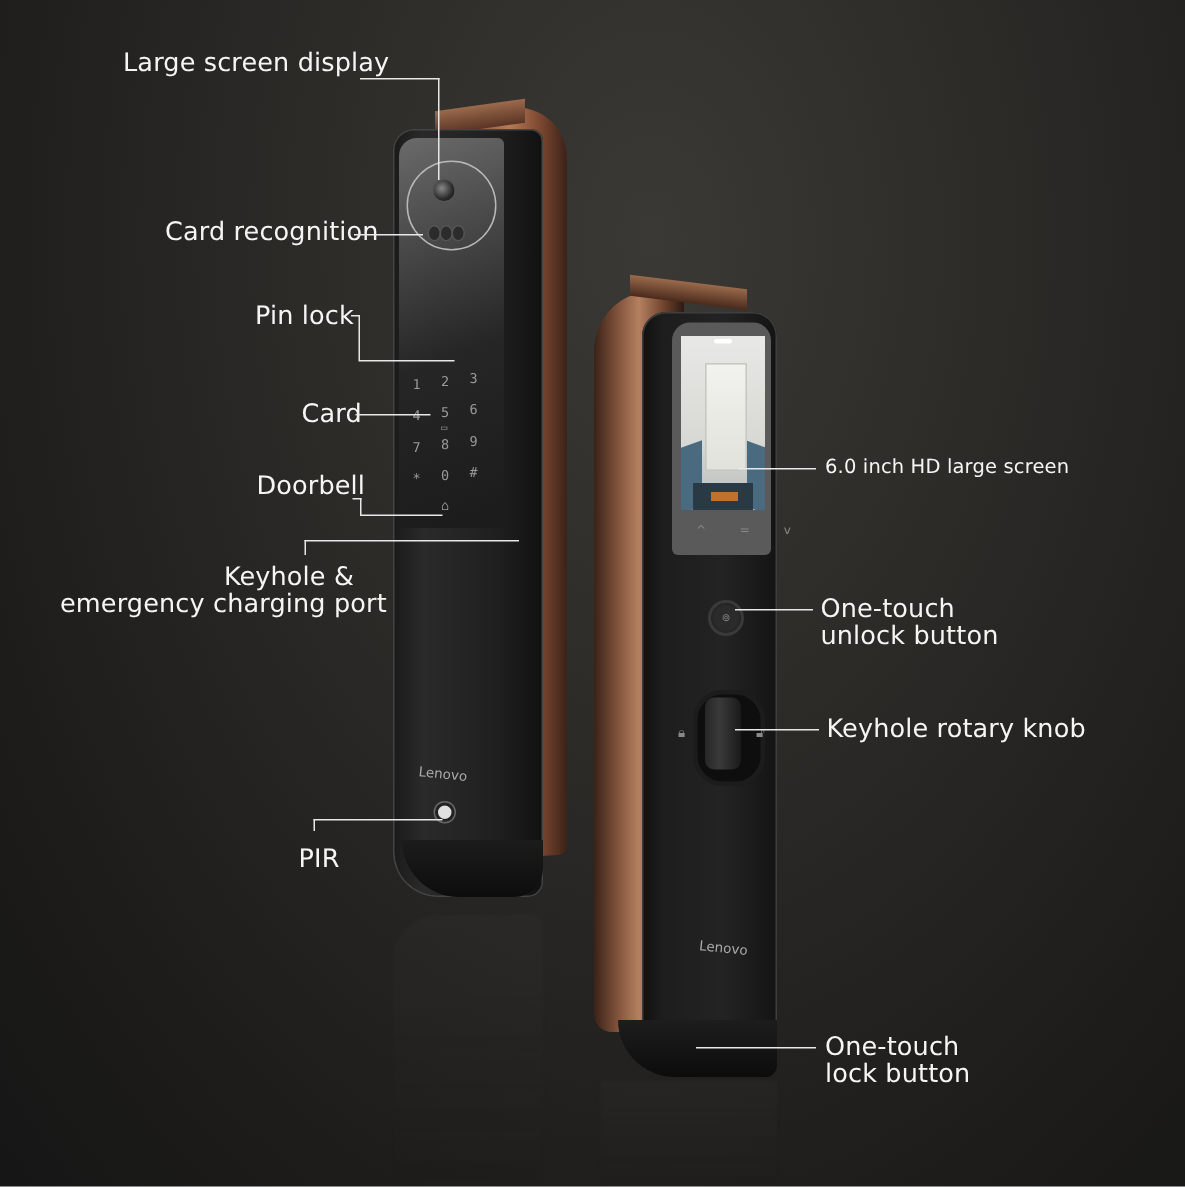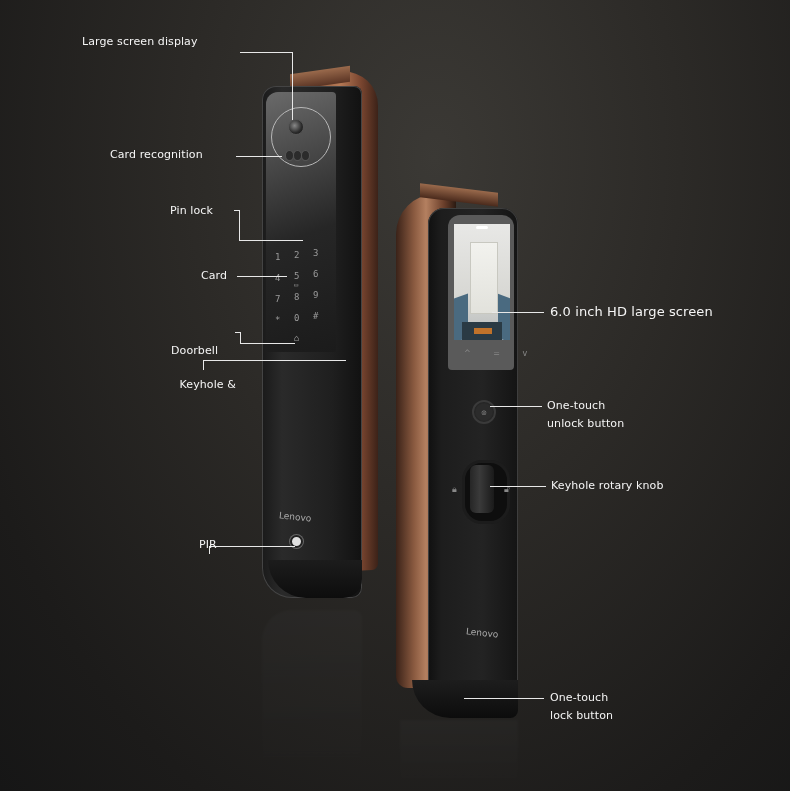--- a/index.html
+++ b/index.html
@@ -3,21 +3,21 @@
 <meta charset="utf-8">
 <style>
   html, body { margin:0; padding:0; }
   body {
     width:790px; height:791px; overflow:hidden; position:relative;
     background: radial-gradient(ellipse at 55% 20%, #3b3935 0%, #2c2a27 40%, #1c1b1a 80%, #161616 100%);
     font-family: "DejaVu Sans", sans-serif;
     color:#f2f2f2;
   }
   .label {
-    position:absolute; font-size:11px; line-height:18px; color:#f5f5f5;
+    position:absolute; font-size:17px; line-height:18px; color:#f5f5f5;
     white-space:nowrap; letter-spacing:0.1px;
   }
   .label.right { text-align:right; }
   .label.small { font-size:13px; }
   .line { position:absolute; background:#e8e8e8; }
   .hline { height:1.4px; }
   .vline { width:1.4px; }
 
   
   .front-copper {
@@ -204,34 +204,35 @@
 <div class="line hline" style="left:236px;top:156px;width:46px"></div>
 
 <span class="label" style="left:170px;top:202px">Pin lock</span>
 <div class="line hline" style="left:234px;top:210px;width:6px"></div>
 <div class="line vline" style="left:239px;top:210px;height:30px"></div>
 <div class="line hline" style="left:239px;top:240px;width:64px"></div>
 
 <span class="label" style="left:201px;top:267px">Card</span>
 <div class="line hline" style="left:237px;top:276px;width:50px"></div>
 
-<span class="label" style="left:171px;top:342px">Doorbell</span>
+<span class="label" style="left:171px;top:315px">Doorbell</span>
 <div class="line hline" style="left:235px;top:332px;width:6px"></div>
 <div class="line vline" style="left:240px;top:332px;height:12px"></div>
 <div class="line hline" style="left:240px;top:343px;width:55px"></div>
 
 <div class="line hline" style="left:203px;top:360px;width:143px"></div>
 <div class="line vline" style="left:203px;top:360px;height:10px"></div>
 <span class="label right" style="left:40px;top:376px;width:196px">
   <span>Keyhole &amp;</span><br>
+  <span>emergency charging port</span>
 </span>
 
 <div class="line hline" style="left:209px;top:546px;width:86px"></div>
 <div class="line vline" style="left:209px;top:546px;height:8px"></div>
-<span class="label" style="left:199px;top:536px">PIR</span>
+<span class="label" style="left:199px;top:564px">PIR</span>
 
 <div class="line hline" style="left:492px;top:312px;width:52px"></div>
 <span class="label small" style="left:550px;top:303px">6.0 inch HD large screen</span>
 
 <div class="line hline" style="left:490px;top:406px;width:52px"></div>
 <span class="label" style="left:547px;top:397px">
   <span>One-touch</span><br>
   <span>unlock button</span>
 </span>
 

